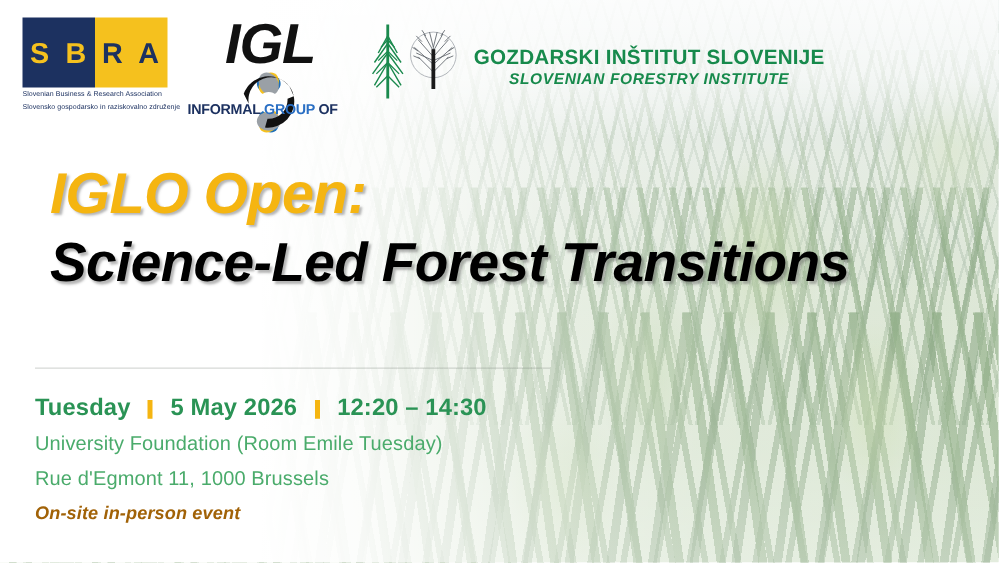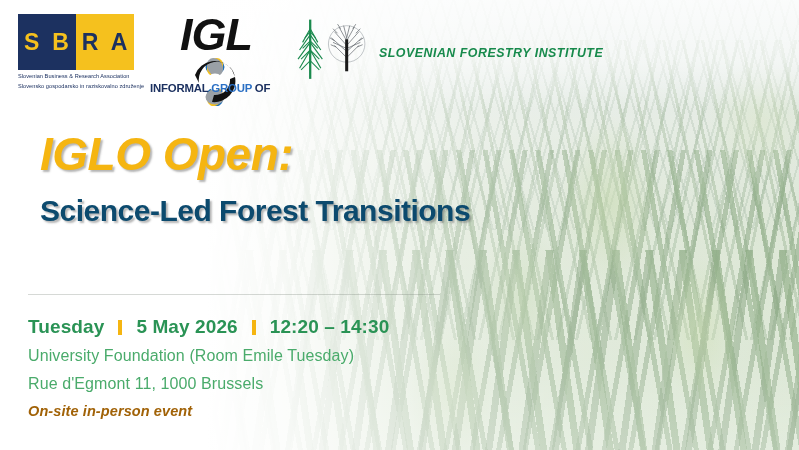--- a/index.html
+++ b/index.html
@@ -241,23 +241,24 @@
     font-size: 46px;
     font-weight: bold;
     font-style: italic;
     color: #f5b511;
     line-height: 56px;
     letter-spacing: -.5px;
     text-shadow: 2px 2px 2px rgba(90,90,90,.45);
     white-space: nowrap;
   }
   .title-2 {
-    font-size: 30px;
-    font-weight: bold;
-    color: #0c4a6e;
+    font-size: 44px;
+    font-weight: bold;
+    font-style: italic;
+    color: #000000;
     line-height: 58px;
     letter-spacing: -.5px;
     text-shadow: 2px 2px 2px rgba(90,90,90,.45);
     white-space: nowrap;
   }
 
   
   .details {
     position: absolute;
     left: 28px;
@@ -393,20 +394,21 @@
                        M68 38 L58 20 M68 38 L78 20 M68 60 L52 44 M68 60 L84 44
                        M68 34 L64 18 M68 34 L72 18 M68 48 L50 40 M68 48 L86 40"></path>
               <path d="M56 28 L50 22 M80 28 L86 22 M60 22 L56 16 M76 22 L80 16
                        M52 38 L46 34 M84 38 L90 34 M54 46 L47 43 M82 46 L89 43"></path>
             </g>
             <path d="M66 78 L66 36 L70 36 L70 78 Z" fill="#1a1a1a"></path>
           </g>
         </svg>
       </span>
       <span class="gis-text">
+        <div class="gis-name">GOZDARSKI INŠTITUT SLOVENIJE</div>
         <div class="gis-sub">SLOVENIAN FORESTRY INSTITUTE</div>
       </span>
     </div>
   </div>
 
   <div class="headline">
     <div class="title-1">IGLO Open:</div>
     <div class="title-2">Science-Led Forest Transitions</div>
   </div>
 

